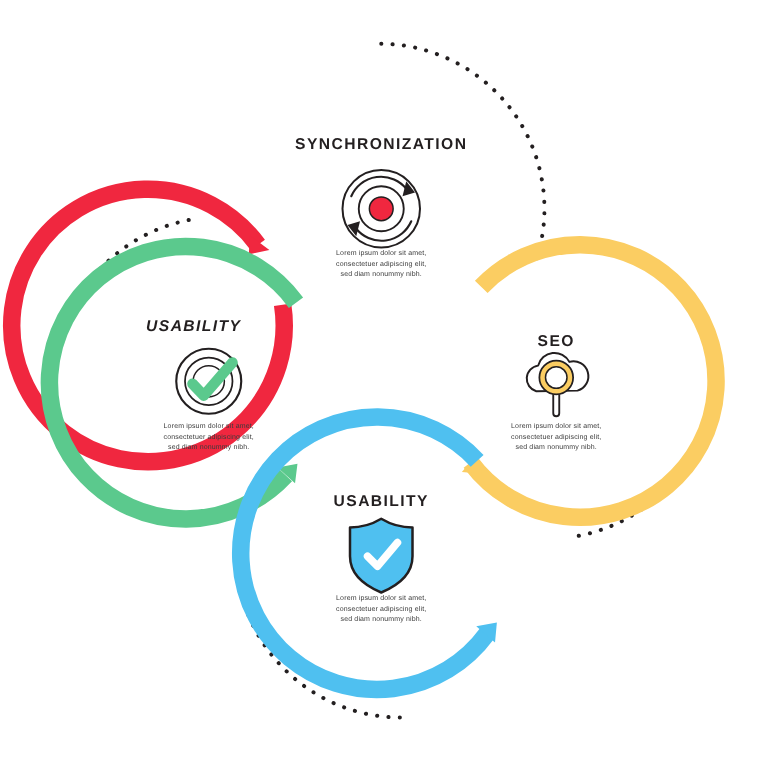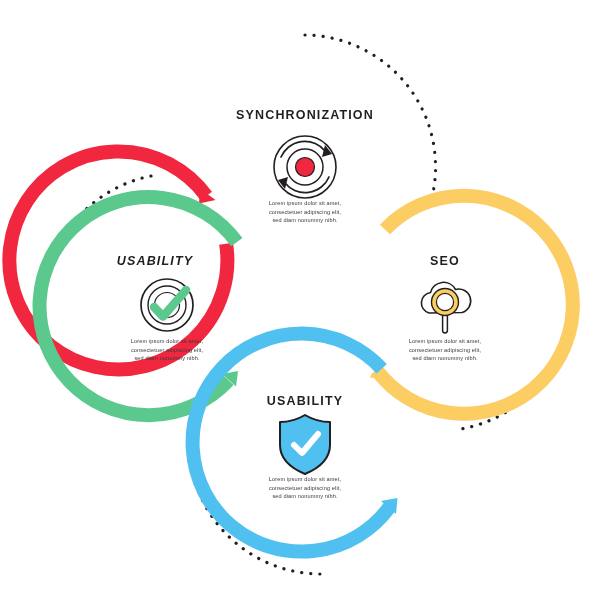--- a/index.html
+++ b/index.html
@@ -127,21 +127,21 @@
   <div class="node-title" style="left:305px; top:108px;">SYNCHRONIZATION</div>
   <div class="node-body" style="left:305px; top:199px;">Lorem ipsum dolor sit amet,
 consectetuer adipiscing elit,
 sed diam nonummy nibh.</div>
 
   <div class="node-title" style="left:155px; top:254px;font-style:italic;">USABILITY</div>
   <div class="node-body" style="left:167px; top:337px;">Lorem ipsum dolor sit amet,
 consectetuer adipiscing elit,
 sed diam nonummy nibh.</div>
 
-  <div class="node-title" style="left:445px; top:254px;">SEO</div>
+  <div class="node-title" style="left:445px; top:266px;">SEO</div>
   <div class="node-body" style="left:445px; top:337px;">Lorem ipsum dolor sit amet,
 consectetuer adipiscing elit,
 sed diam nonummy nibh.</div>
 
   <div class="node-title" style="left:305px; top:394px;">USABILITY</div>
   <div class="node-body" style="left:305px; top:475px;">Lorem ipsum dolor sit amet,
 consectetuer adipiscing elit,
 sed diam nonummy nibh.</div>
 
 </div>

